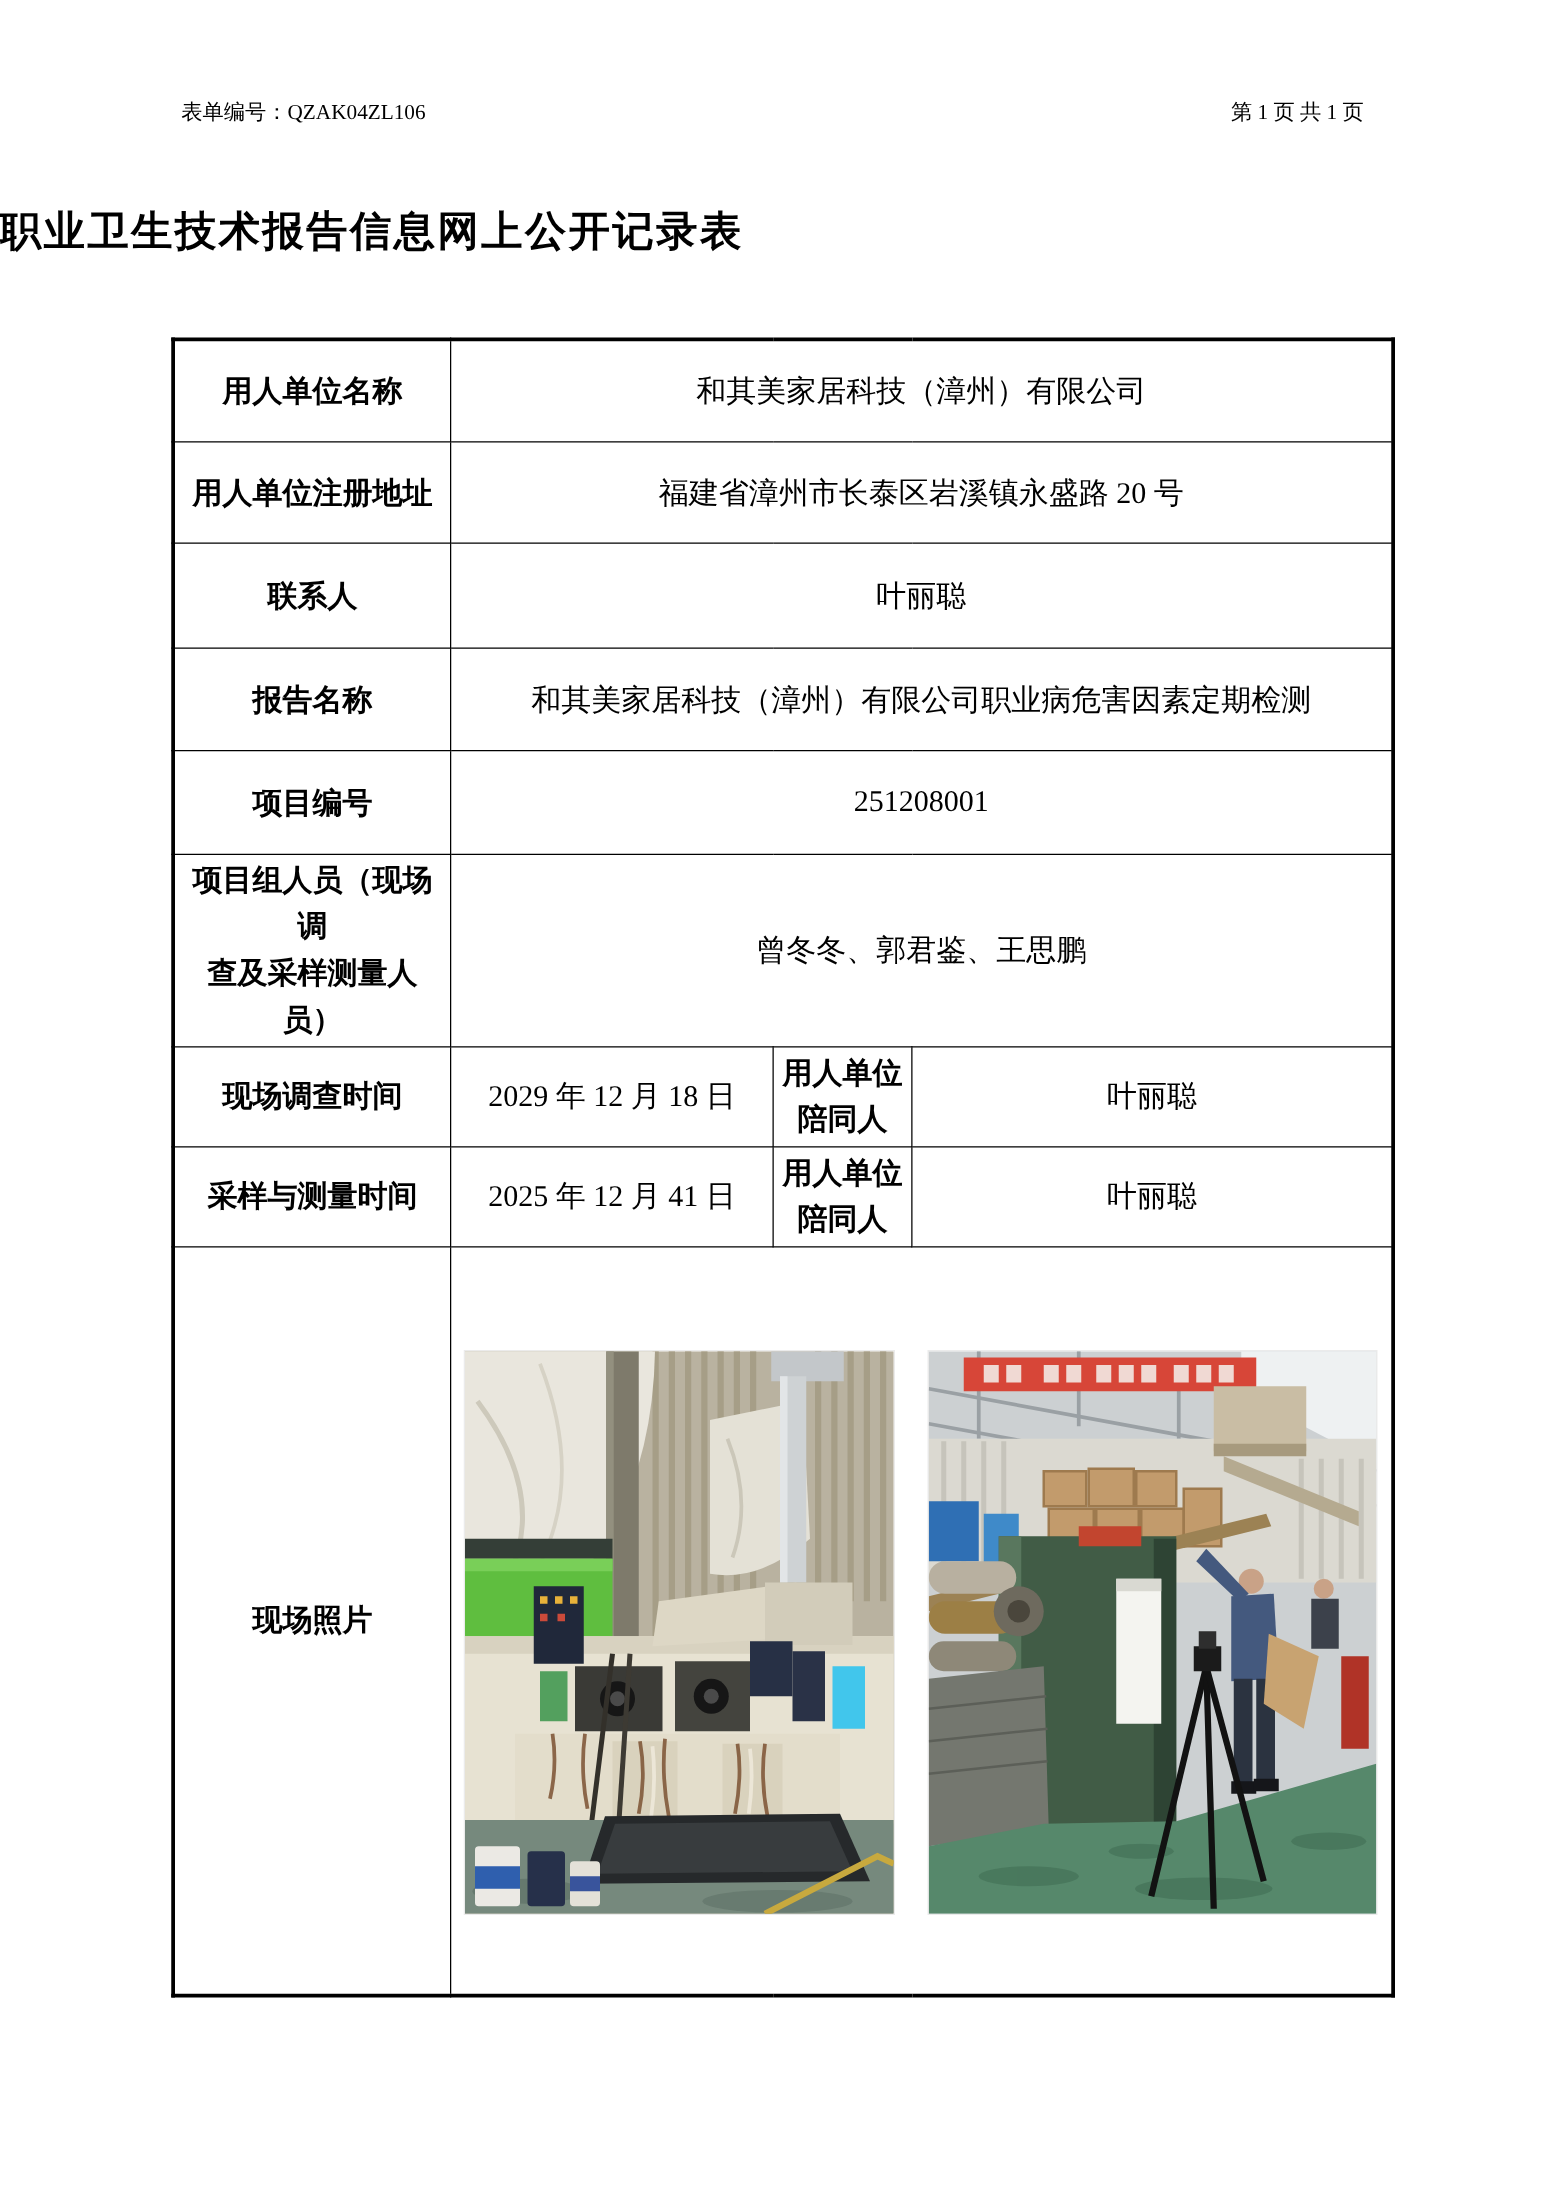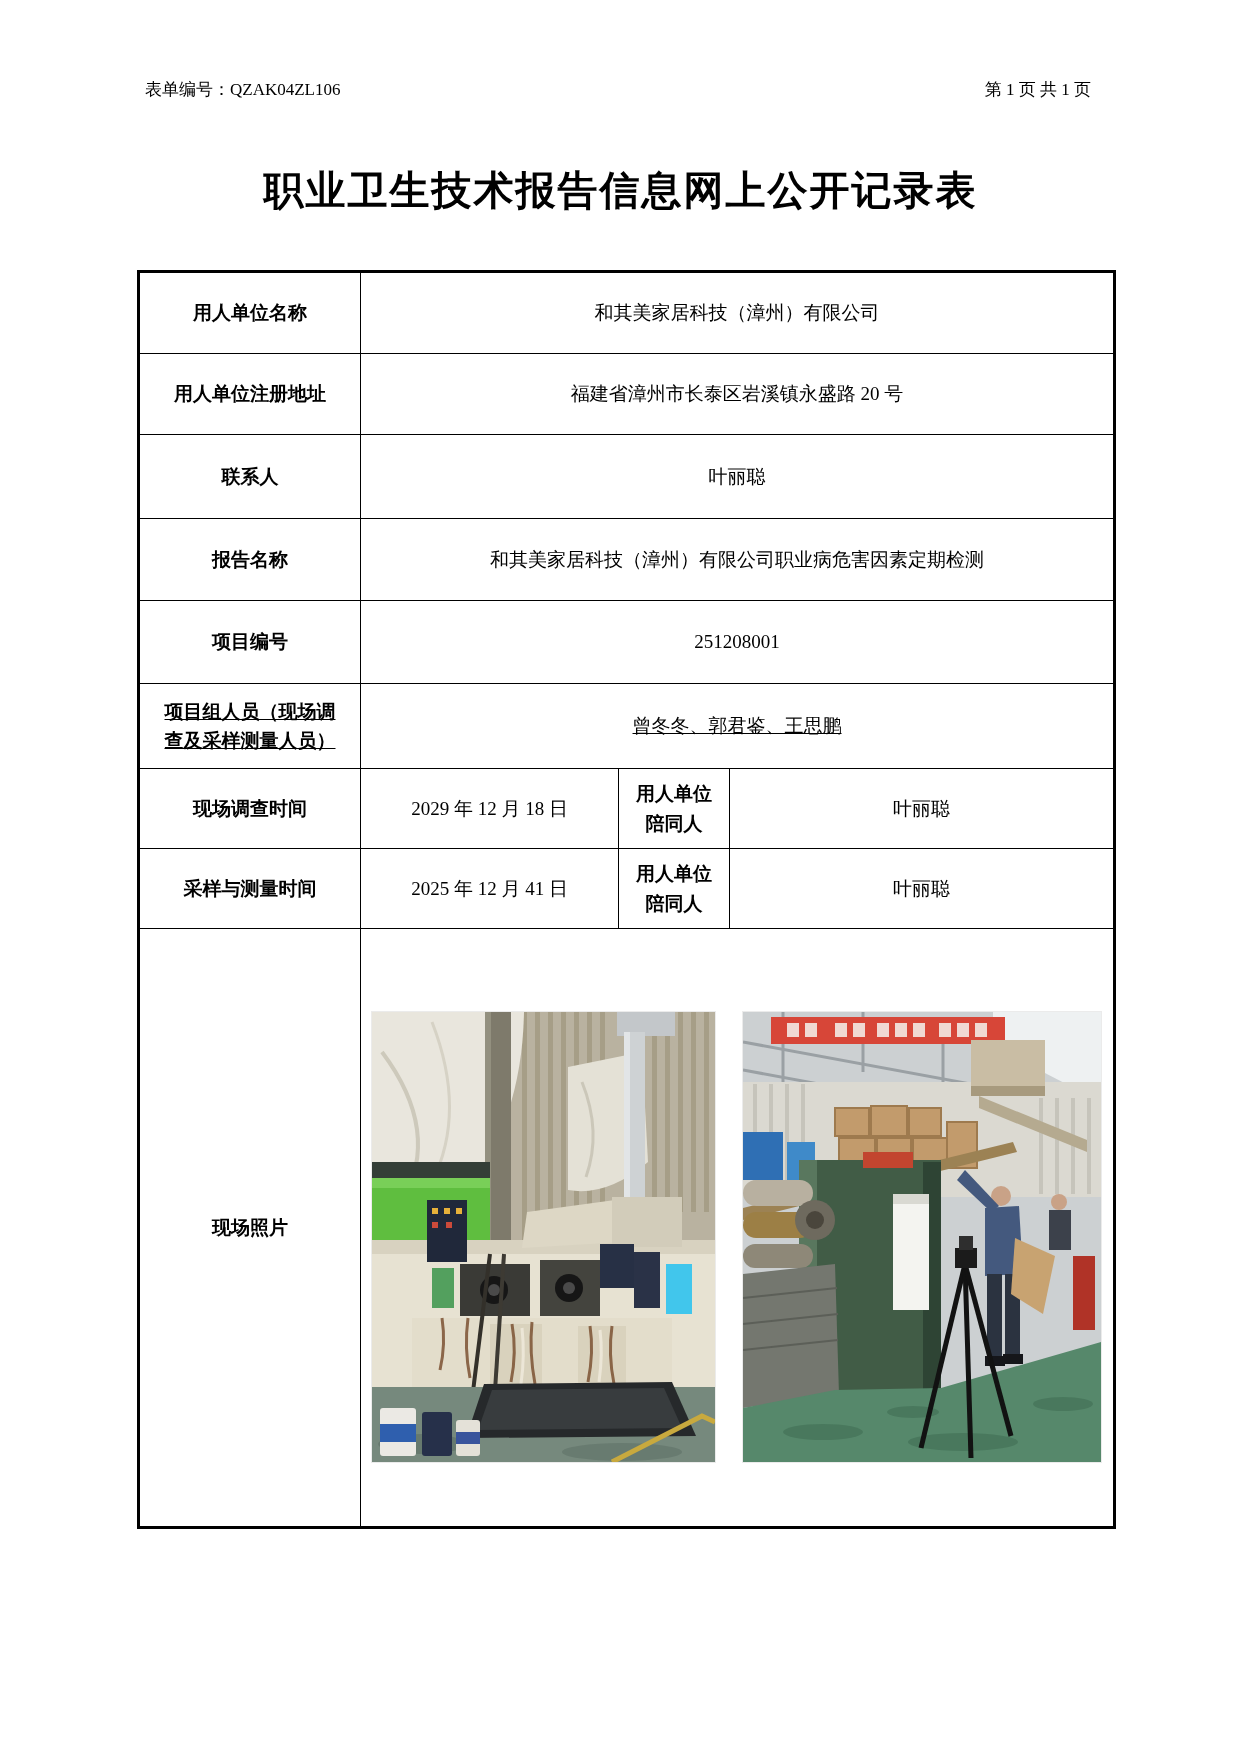--- a/index.html
+++ b/index.html
@@ -12,47 +12,47 @@
     overflow:hidden;
   }
   .hdr{
     position:absolute;top:78px;left:145px;right:150px;
     display:flex;justify-content:space-between;align-items:baseline;
     font-size:17px;
     gap:34px;
   }
   .doc-title{
     position:absolute;top:163px;left:0;width:100%;
-    text-align:center;
-    font-size:40px;font-weight:bold;
+    text-align:left;
+    font-size:33px;font-weight:bold;
     letter-spacing:2px;
     font-family:"Liberation Serif","DejaVu Serif",serif;
   }
   table.rec{
     position:absolute;left:137px;top:270px;
     width:976px;
     border-collapse:collapse;
     table-layout:fixed;
     border:3.5px solid #000;
   }
   table.rec td{
     border:1.5px solid #000;
     padding:2px 6px;
     text-align:center;vertical-align:middle;
-    font-size:19px;
+    font-size:24px;
     overflow:hidden;
   }
   td.lbl{
     font-family:"Liberation Sans","DejaVu Sans",sans-serif;
     font-weight:bold;
     font-size:20px;
   }
   .pre{white-space:pre-line;line-height:1.55;}
   .r1{height:82px;}.r2{height:81px;}.r3{height:84px;padding-left:10px;}.r4{height:82px;}
-  .r5{height:83px;}.r6{height:85px;text-decoration:underline;}.r7{height:80px;}.r8{height:80px;margin-left:24px;}
+  .r5{height:83px;}.r6{height:85px;}.r7{height:80px;}.r8{height:80px;margin-left:24px;}
   .r9{height:599px;margin-left:44px;}
   td.photo-cell{position:relative;padding:0;}
   .photo{
     position:absolute;top:83px;
     box-shadow:0 0 0 1px rgba(0,0,0,0.08);
   }
   .photo svg{display:block;}
   #photo1{left:11px;width:343px;height:450px;}
   #photo2{left:382px;width:358px;height:450px;}
 </style>

